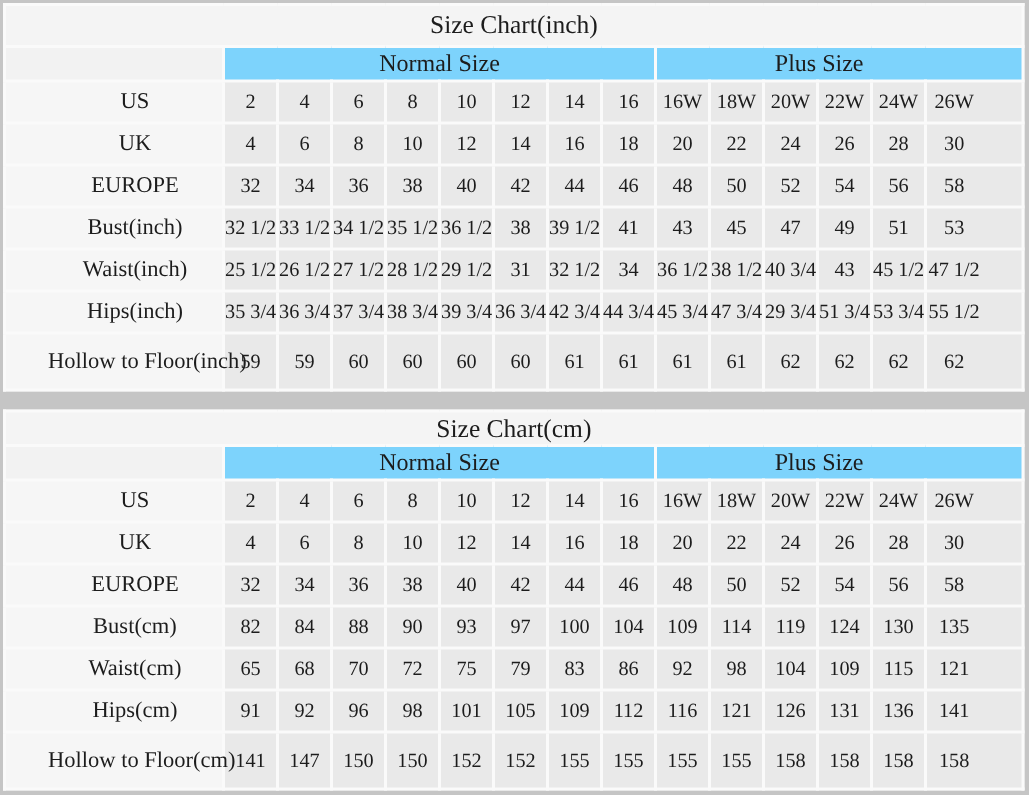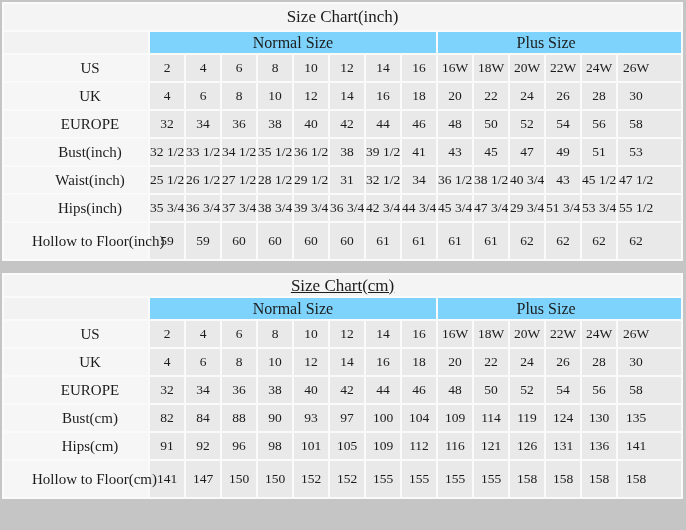--- a/index.html
+++ b/index.html
@@ -25,21 +25,21 @@
     border: 2px solid #fafafa;
     text-align: center;
     font-weight: normal;
     padding: 0;
     white-space: nowrap;
     overflow: visible;
   }
 
   .size-chart .title  { font-size: 17px; background: #f4f4f4; }
   .size-chart--inch .title { height: 26px; }
-  .size-chart--cm   .title { height: 21px; text-decoration: underline; }
+  .size-chart--cm   .title { height: 21px; }
 
   .size-chart .group  { height: 21px; font-size: 16px; background: #7dd3fc; }
   .size-chart .corner { background: #f2f2f2; }
 
   .size-chart tbody tr { height: 28px; }
   .size-chart tbody tr:last-child { height: 38px; }
 
   .size-chart tbody th {
     background: #f6f6f6;
     font-size: 15px;
@@ -306,20 +306,37 @@
           <td>100</td>
           <td>104</td>
           <td>109</td>
           <td>114</td>
           <td>119</td>
           <td>124</td>
           <td>130</td>
           <td>135</td>
         </tr>
         <tr>
+          <th>Waist(cm)</th>
+          <td>65</td>
+          <td>68</td>
+          <td>70</td>
+          <td>72</td>
+          <td>75</td>
+          <td>79</td>
+          <td>83</td>
+          <td>86</td>
+          <td>92</td>
+          <td>98</td>
+          <td>104</td>
+          <td>109</td>
+          <td>115</td>
+          <td>121</td>
+        </tr>
+        <tr>
           <th>Hips(cm)</th>
           <td>91</td>
           <td>92</td>
           <td>96</td>
           <td>98</td>
           <td>101</td>
           <td>105</td>
           <td>109</td>
           <td>112</td>
           <td>116</td>

